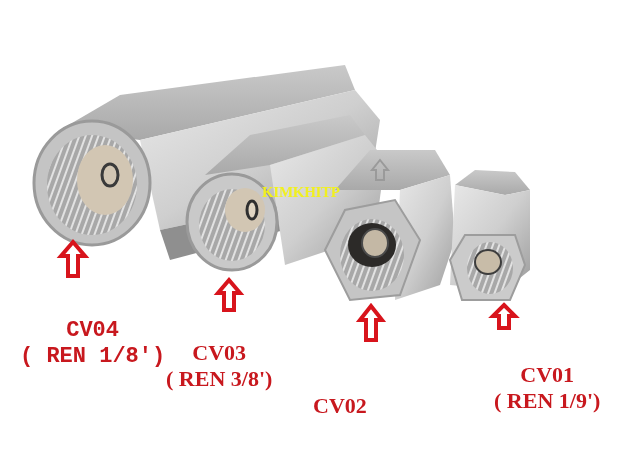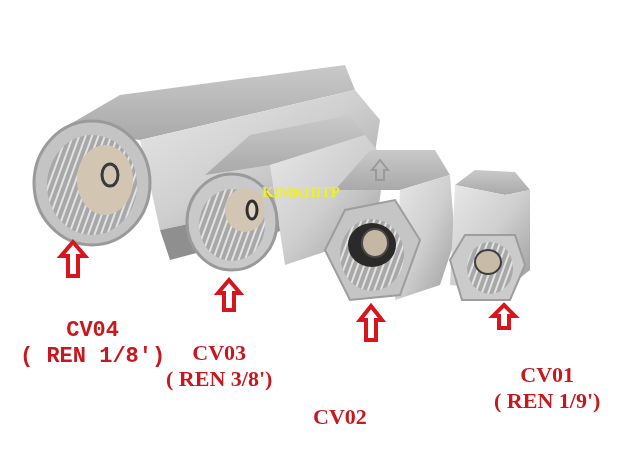--- a/index.html
+++ b/index.html
@@ -102,20 +102,20 @@
   <div class="watermark">KIMKHITP</div>
 
   <div class="label" style="left:20px; top:318px;font-family:Liberation Mono, monospace;">
     <span>CV04</span>
     <span>( REN 1/8')</span>
   </div>
   <div class="label" style="left:166px; top:340px;">
     <span>CV03</span>
     <span>( REN 3/8')</span>
   </div>
-  <div class="label" style="left:313px; top:393px;margin-top:11px;">
+  <div class="label" style="left:313px; top:393px;">
     <span>CV02</span>
   </div>
   <div class="label" style="left:446px; top:362px;margin-left:48px;">
     <span>CV01</span>
     <span>( REN 1/9')</span>
   </div>
 </div>
 
 </body></html>

